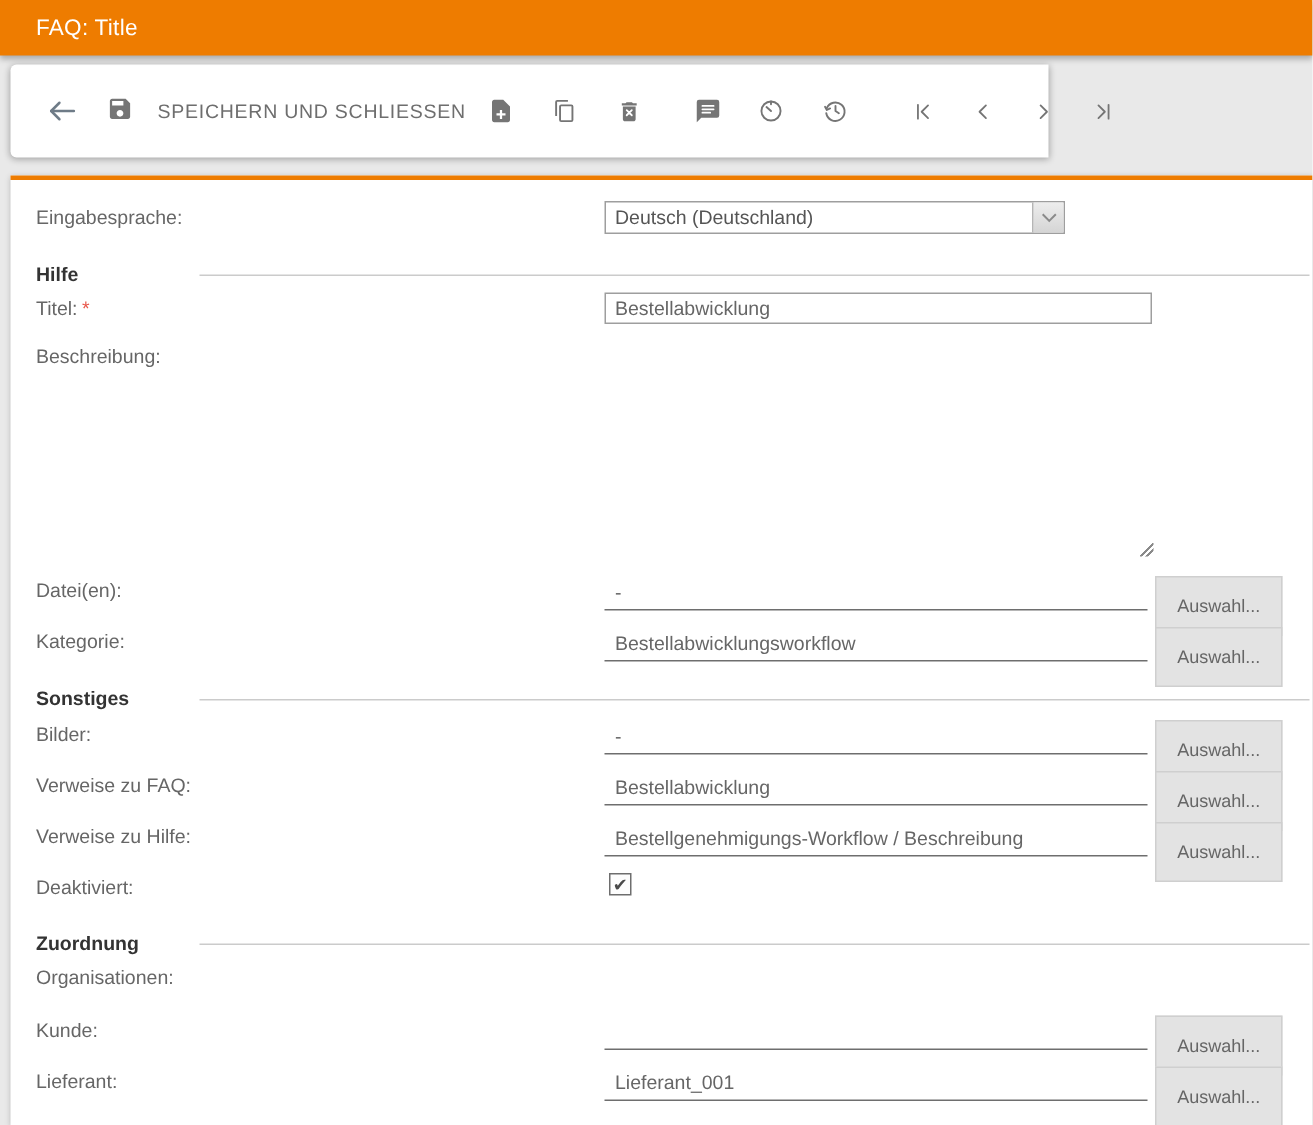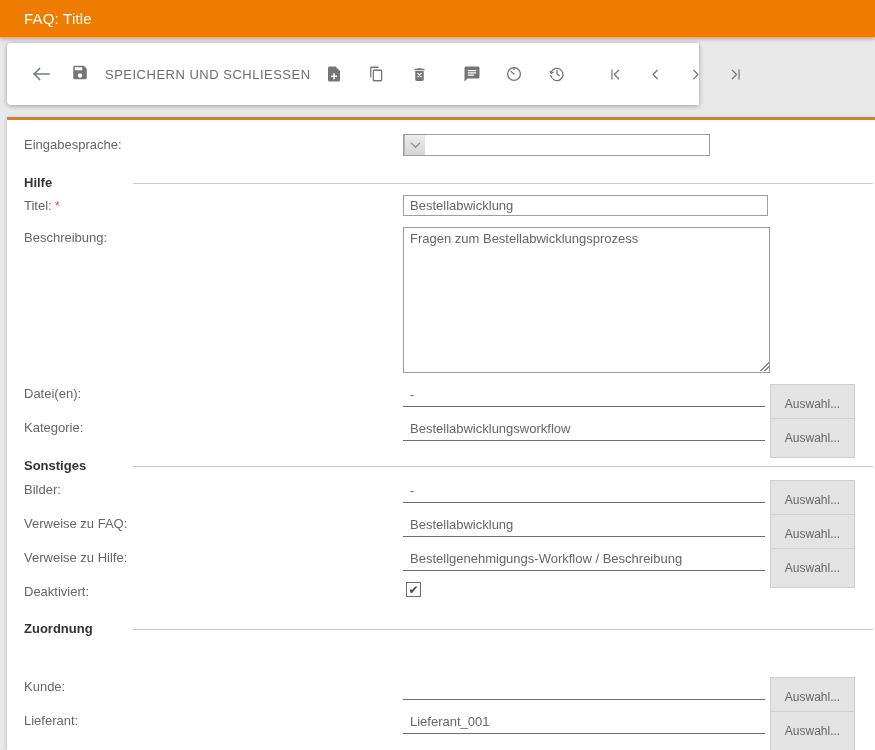--- a/index.html
+++ b/index.html
@@ -232,41 +232,41 @@
         </svg>
     </span>
   </button>
 </div>
 
 <main class="content-card">
 
   <div class="frow" style="top:14px">
     <span class="flabel">Eingabesprache:</span>
     <div class="select-box">
+      <span class="select-value">Deutsch (Deutschland)</span>
       <span class="select-arrow">
         <svg width="11" height="7" viewBox="0 0 12 8" fill="none" stroke="#8a8a8a" stroke-width="1.5">
             <path d="M1 1l5 5 5-5"></path>
           </svg>
       </span>
     </div>
   </div>
 
   <div class="frow" style="top:55px; height:16px;">
     <span class="section-title">Hilfe</span>
     <span class="section-line"></span>
   </div>
 
   <div class="frow" style="top:75px">
     <span class="flabel"><span>Titel:</span><span class="req">*</span></span>
     <input class="text-input" type="text" value="Bestellabwicklung" style="">
   </div>
 
   <div class="frow" style="top:107px; height:146px;">
     <span class="flabel">Beschreibung:</span>
-    <textarea class="big-textarea" style="">Fragen zum Bestellabwicklungsprozess</textarea>
     <span class="resize-grip"></span>
   </div>
 
   <div class="frow" style="top:263px">
     <span class="flabel">Datei(en):</span>
     <span class="ufield">-</span>
     <button class="auswahl-btn">Auswahl...</button>
   </div>
 
   <div class="frow" style="top:297px">
@@ -303,20 +303,23 @@
     <span class="checkbox">
       <span class="mark">✔</span>
     </span>
   </div>
 
   <div class="frow" style="top:501px; height:16px;">
     <span class="section-title">Zuordnung</span>
     <span class="section-line"></span>
   </div>
 
+  <div class="frow" style="top:521px">
+    <span class="flabel">Organisationen:</span>
+  </div>
 
   <div class="frow" style="top:556px">
     <span class="flabel">Kunde:</span>
     <span class="ufield"></span>
     <button class="auswahl-btn">Auswahl...</button>
   </div>
 
   <div class="frow" style="top:590px">
     <span class="flabel">Lieferant:</span>
     <span class="ufield">Lieferant_001</span>

